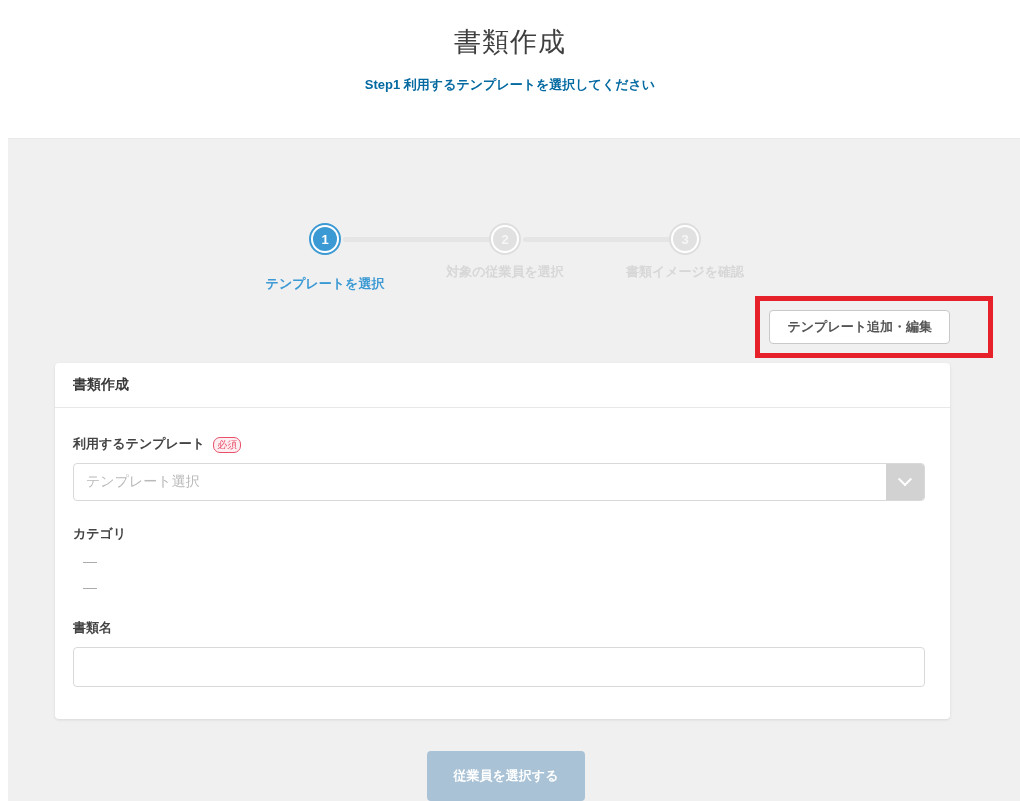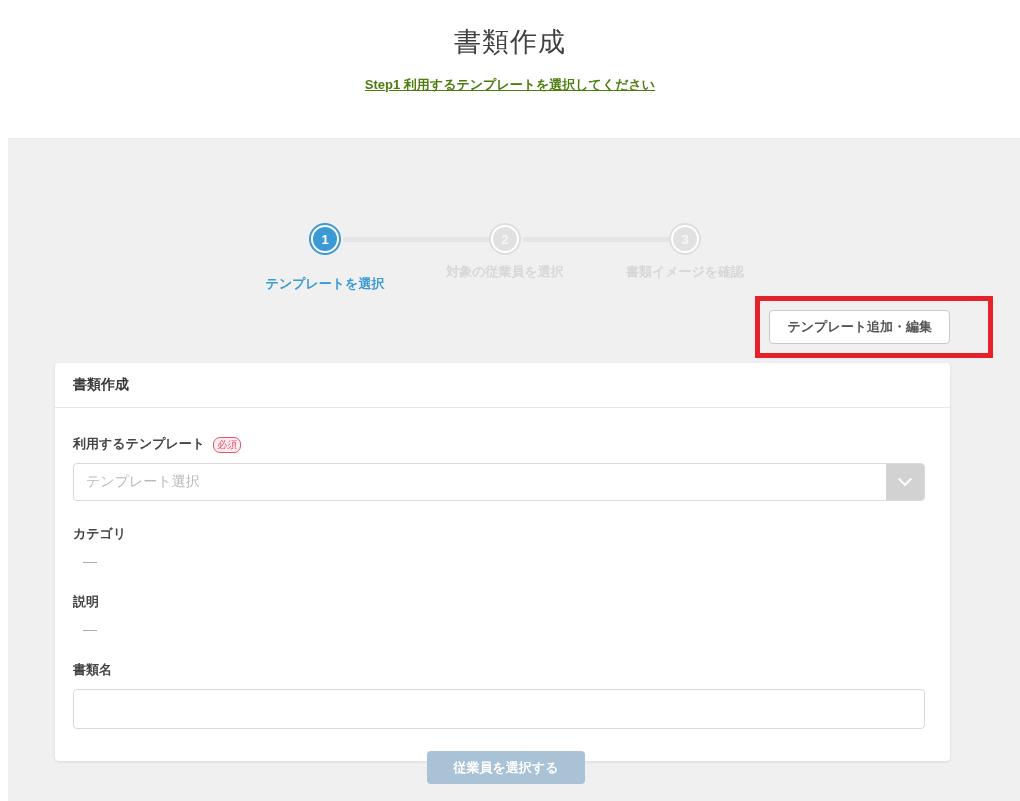--- a/index.html
+++ b/index.html
@@ -12,21 +12,21 @@
   }
 
   
   .page-title {
     position: absolute; top: 24px; left: 0; width: 100%;
     text-align: center; font-size: 27px; font-weight: 500; color: #3f3f3f;
     letter-spacing: 1px;
   }
   .page-subtitle {
     position: absolute; top: 76px; left: 0; width: 100%;
-    text-align: center; font-size: 13px; font-weight: bold; color: #4d7c0f; text-decoration: underline;
+    text-align: center; font-size: 13px; font-weight: bold; color: #0369a1;
   }
 
   
   .panel {
     position: absolute; left: 8px; right: 0; top: 138px; bottom: 0;
     background: #f0f0f1;
     border-top: 1px solid #e9e9e9;
   }
 
   
@@ -119,21 +119,21 @@
 
   .text-input {
     margin-top: 10px; width: 100%; height: 40px;
     border: 1px solid #d9d9d9; border-radius: 4px;
     font-size: 14px; padding: 0 12px; color: #333; background: #fff;
     font-family: inherit; outline: none;
   }
 
   
   .select-employees-btn {
-    position: absolute; left: 419px; top: 612px; width: 158px; height: 33px;
+    position: absolute; left: 419px; top: 612px; width: 158px; height: 50px;
     background: #a9c2d6; color: #ffffff; font-size: 13px; font-weight: bold;
     border: none; border-radius: 4px; cursor: pointer; font-family: inherit;
   }
 </style>
 </head>
 <body>
 
 <h1 class="page-title">書類作成</h1>
 <div class="page-subtitle">Step1 利用するテンプレートを選択してください</div>
 
@@ -169,21 +169,20 @@
       <div class="select-box">
         <div class="select-placeholder">テンプレート選択</div>
         <div class="select-caret">
           <div class="chevron-down"></div>
         </div>
       </div>
 
       <div class="field-label gap-lg">カテゴリ</div>
       <div class="static-value">—</div>
 
-      <div class="field-label gap-lg">説明</div>
       <div class="static-value">—</div>
 
       <div class="field-label gap-lg">書類名</div>
       <input class="text-input" type="text" value="" style="">
 
     </div>
   </div>
 
   <button class="select-employees-btn">従業員を選択する</button>
 

